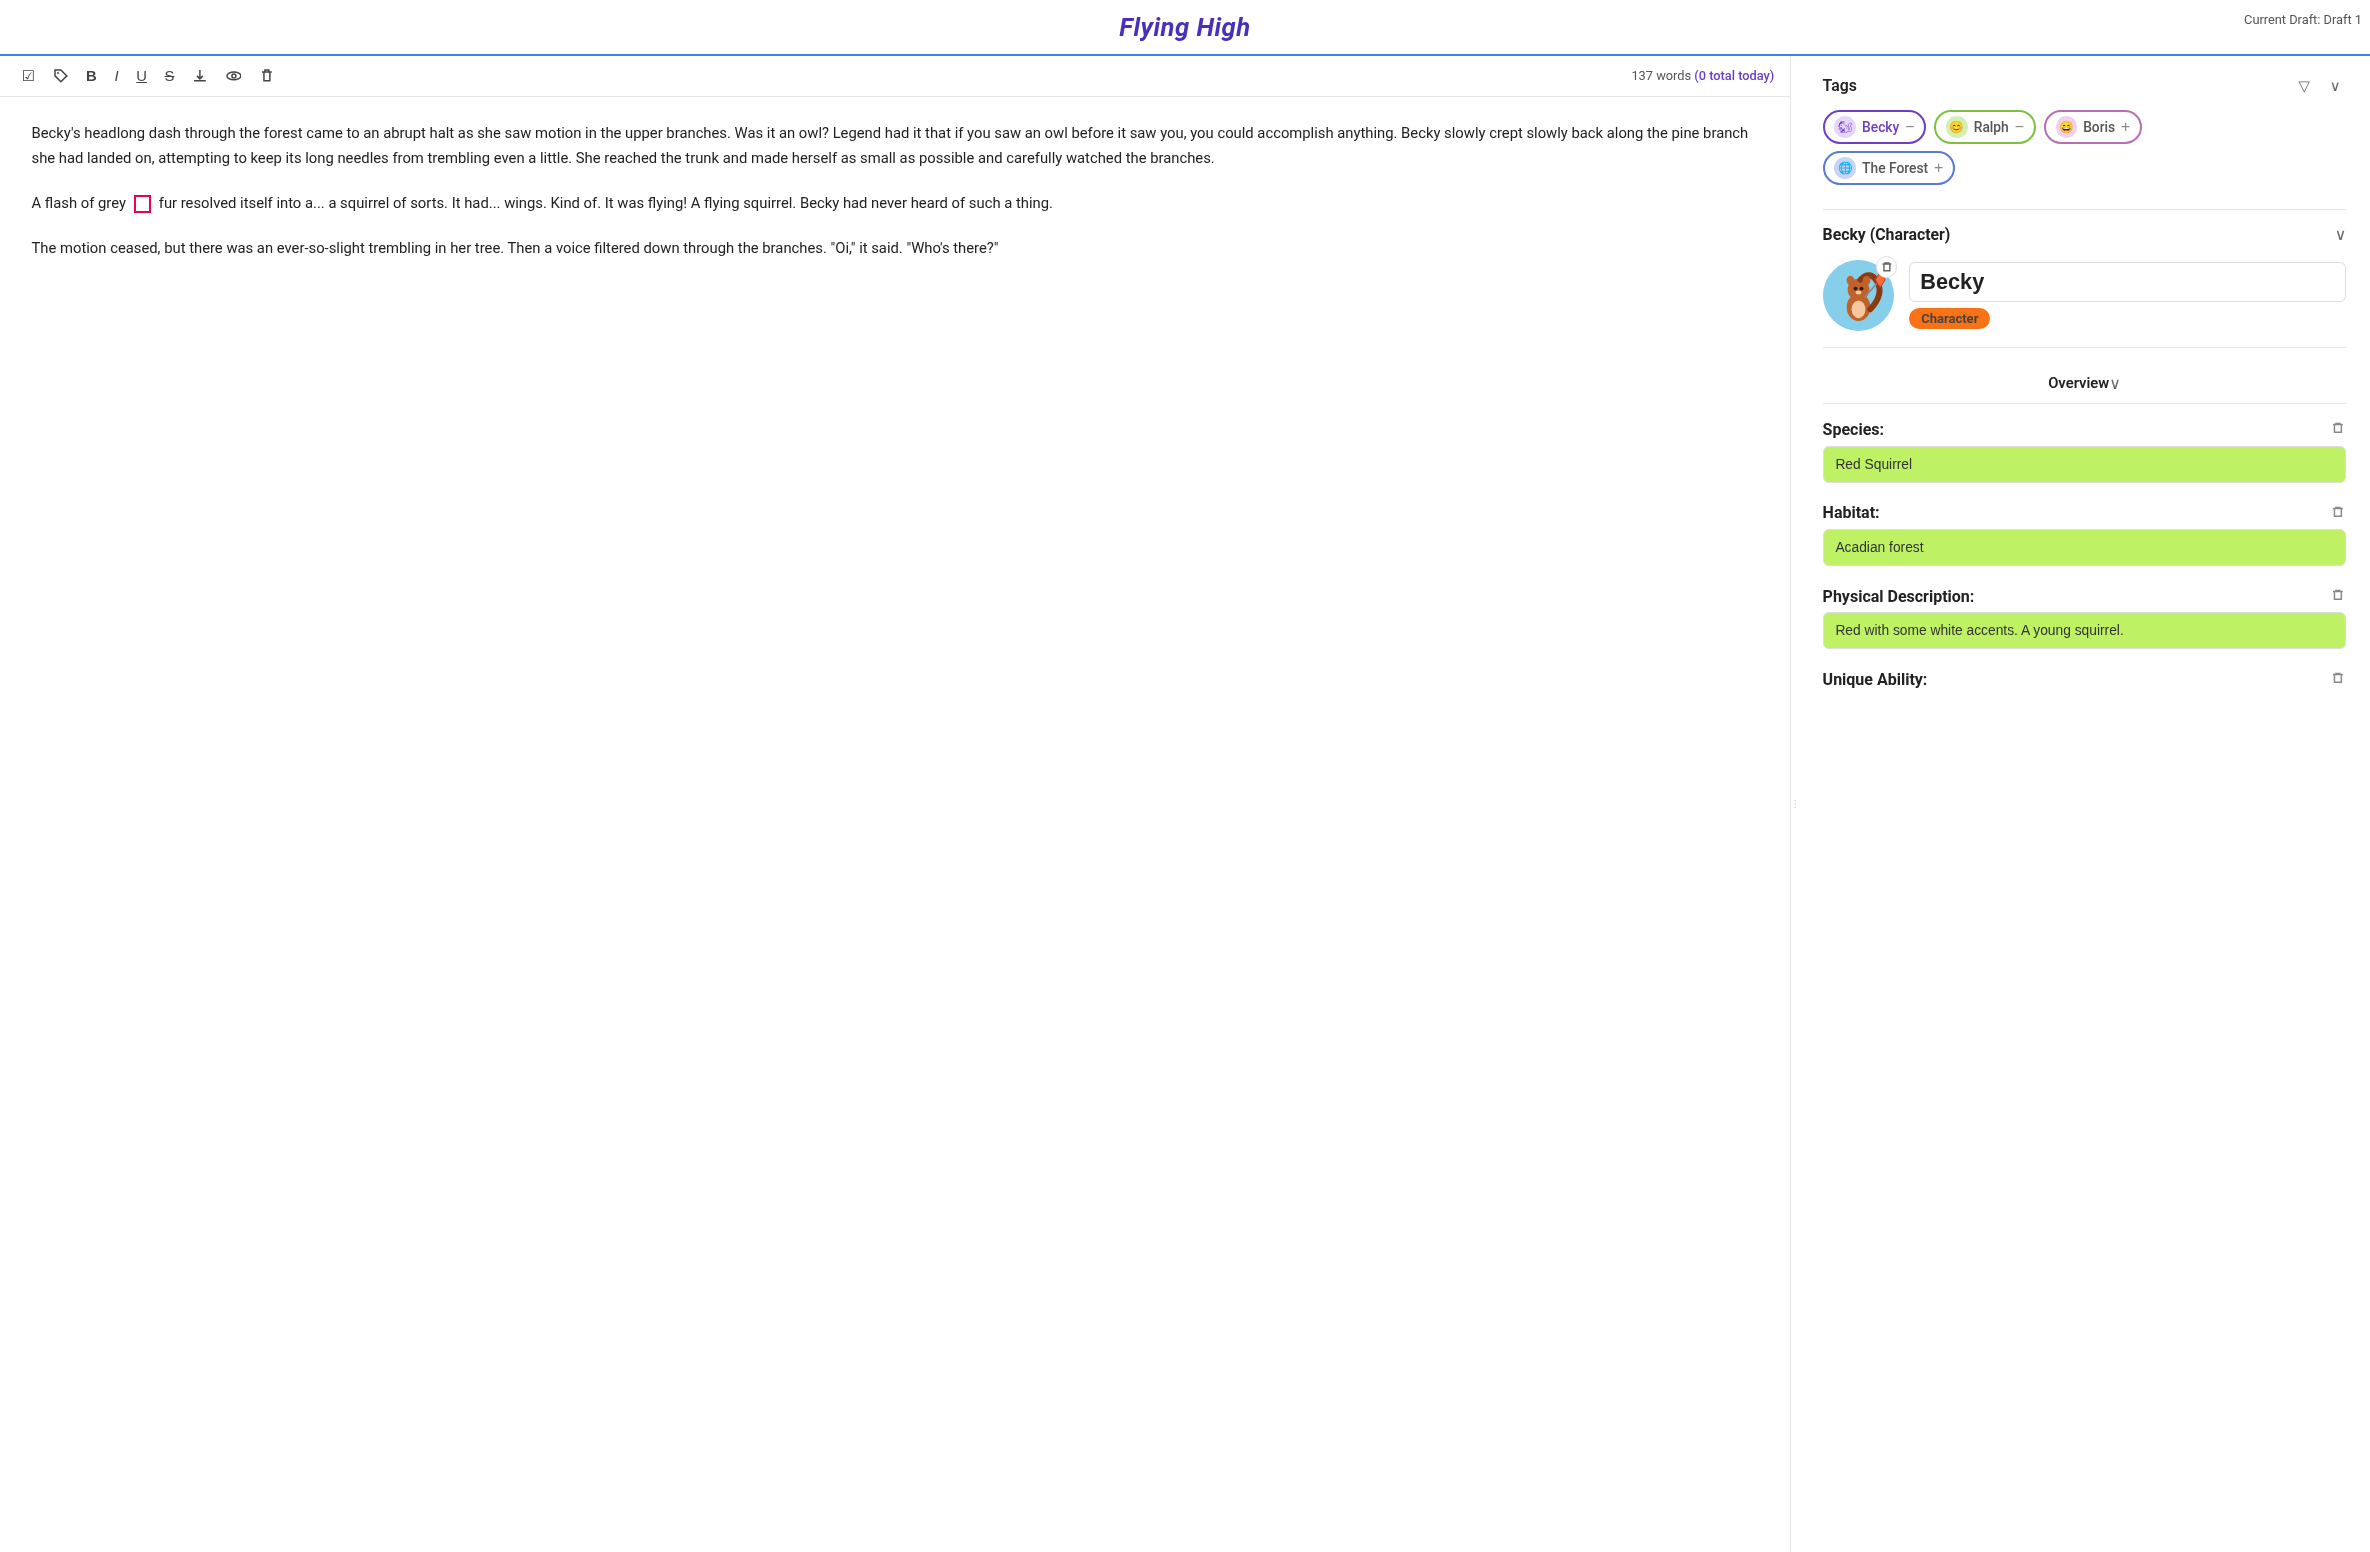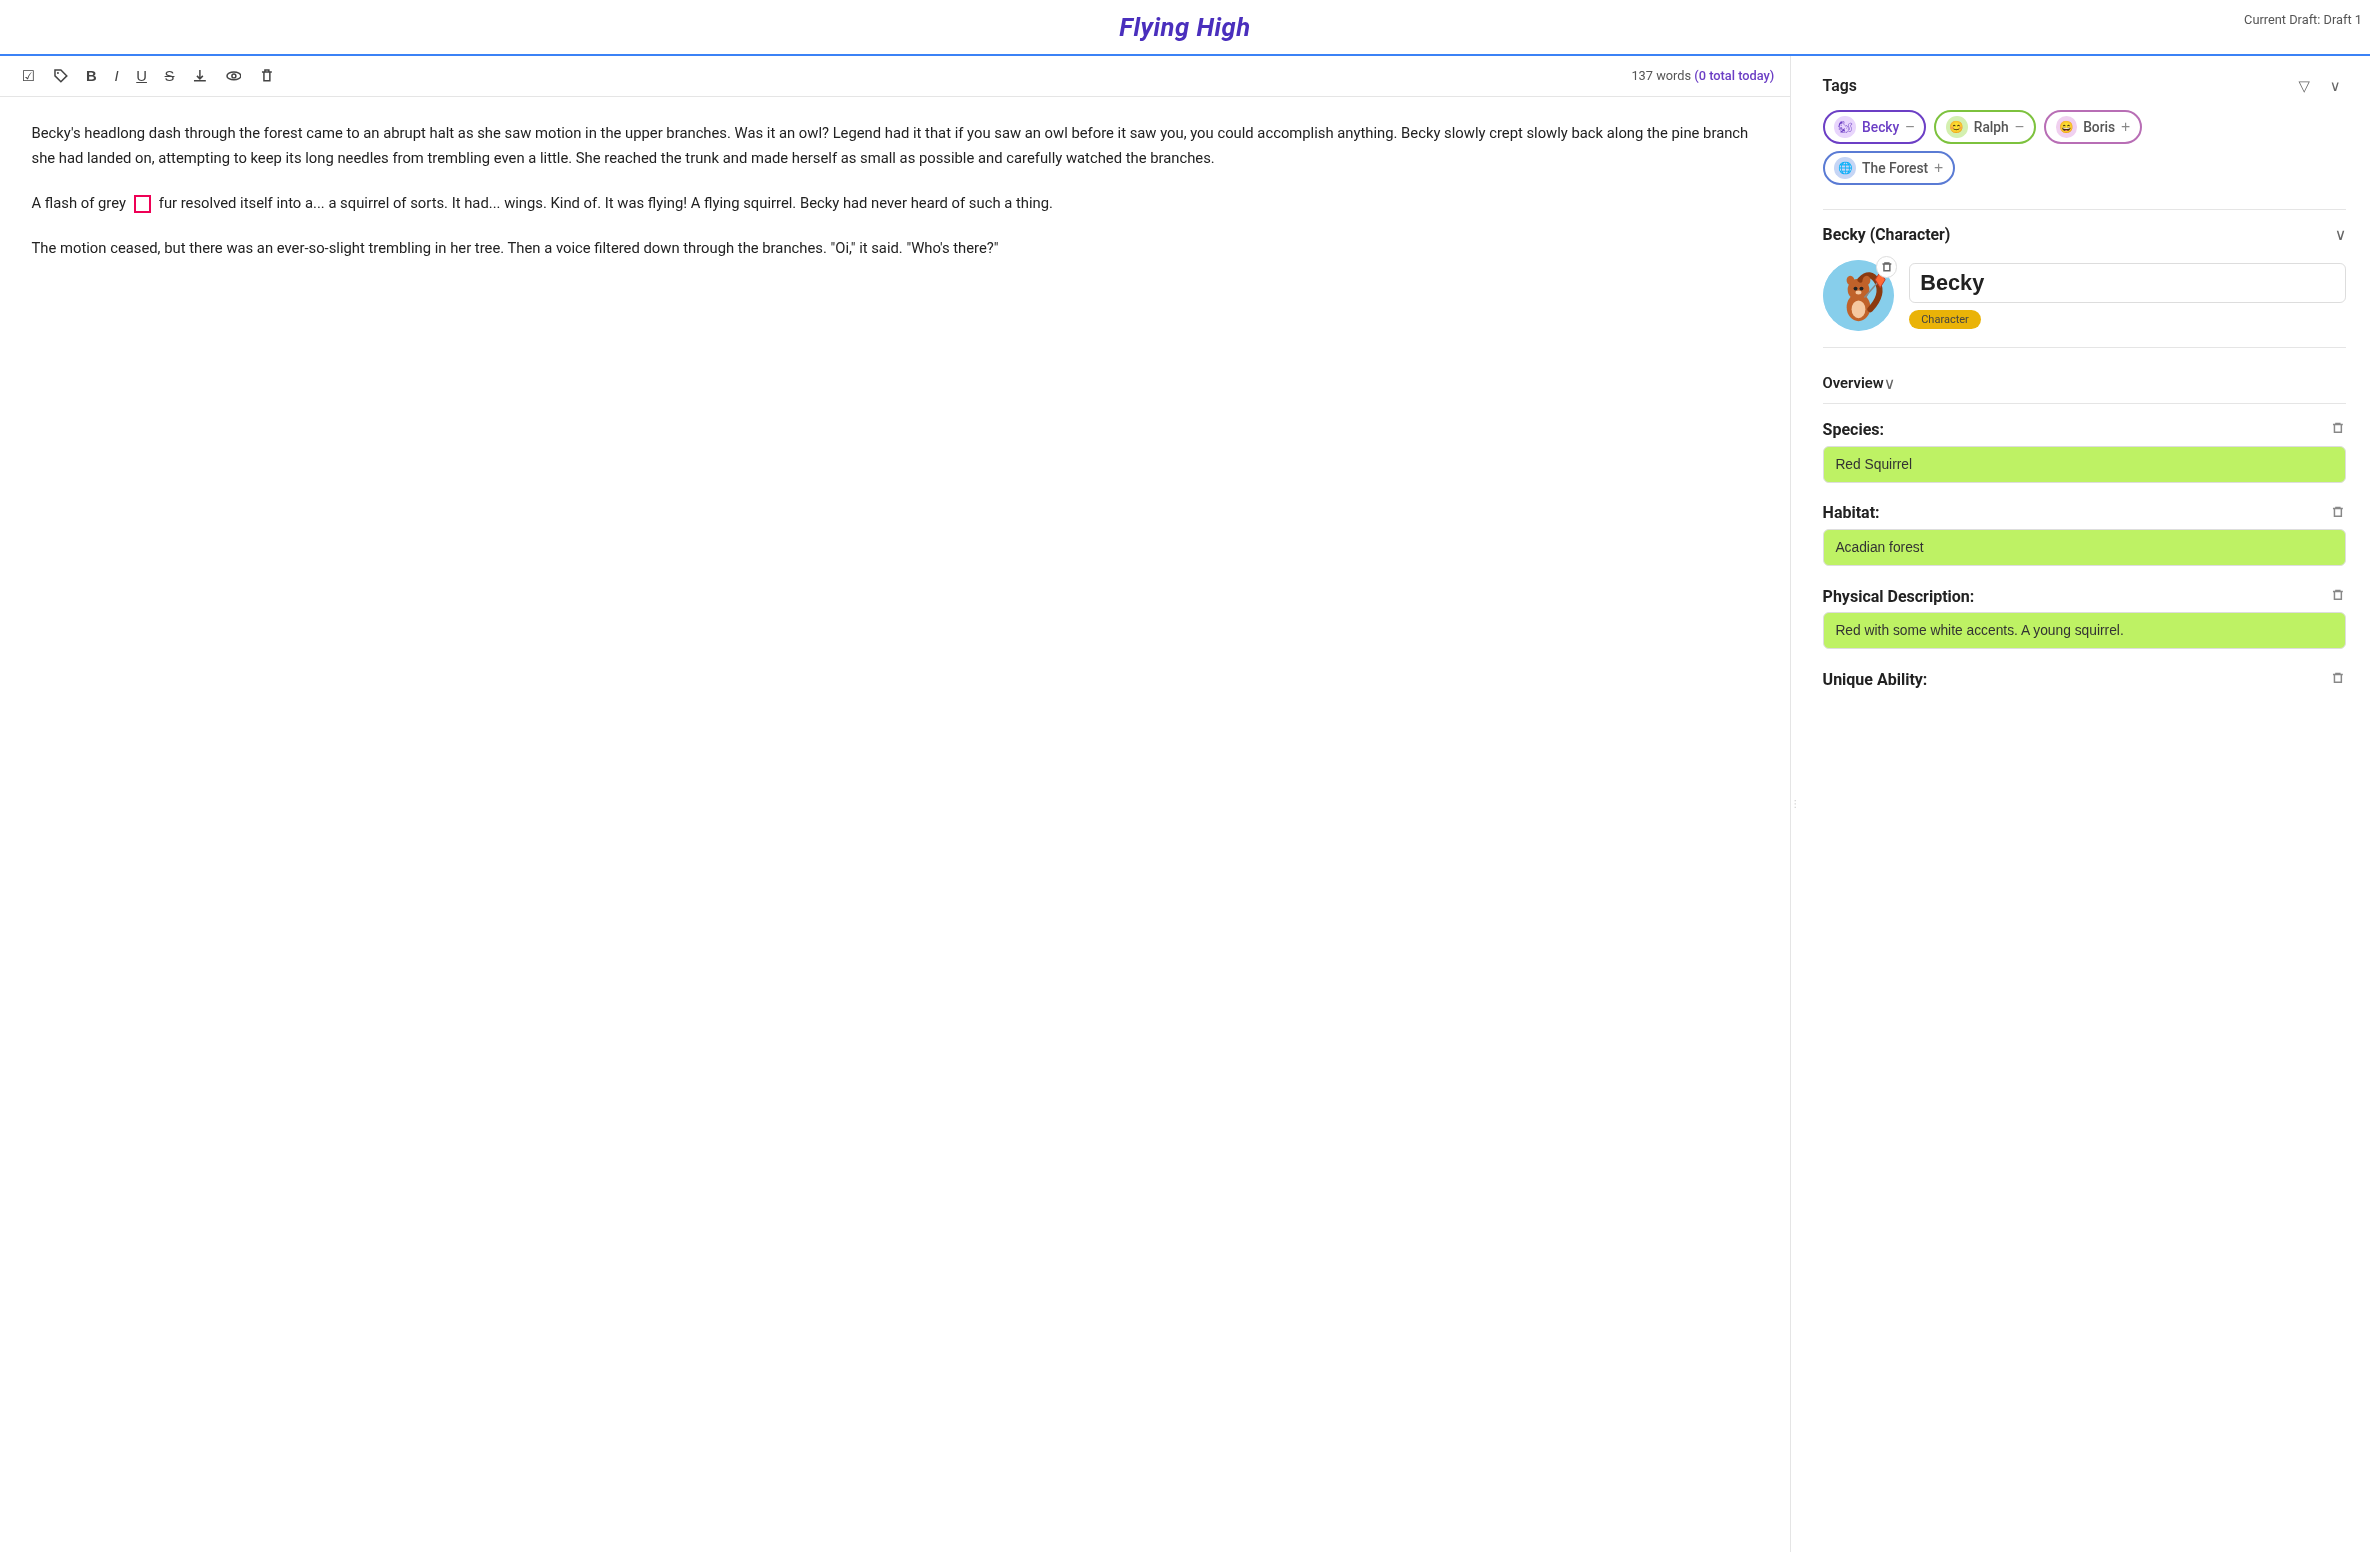--- a/index.html
+++ b/index.html
@@ -271,33 +271,33 @@
       font-weight: 600;
       border: 1px solid #ddd;
       border-radius: 5.9px;
       padding: 5.9px 9.9px;
       margin-bottom: 5.9px;
       color: #222;
       outline: none;
     }
     .character-type-badge {
       display: inline-block;
-      background: #eab308;
+      background: #f97316;
       border-radius: 11.8px;
       padding: 3px 11.8px;
-      font-size: 11px;
+      font-size: 13px;
       color: #444;
-      font-weight: 400;
+      font-weight: 700;
     }
 
     
     .overview-header {
       display: flex;
       align-items: center;
-      justify-content: flex-start;
+      justify-content: center;
       padding: 9.9px 0;
       margin-bottom: 15.8px;
       border-bottom: 1px solid #e5e5e5;
     }
     .overview-title {
       font-size: 14.8px;
       font-weight: 600;
       color: #222;
     }
 

